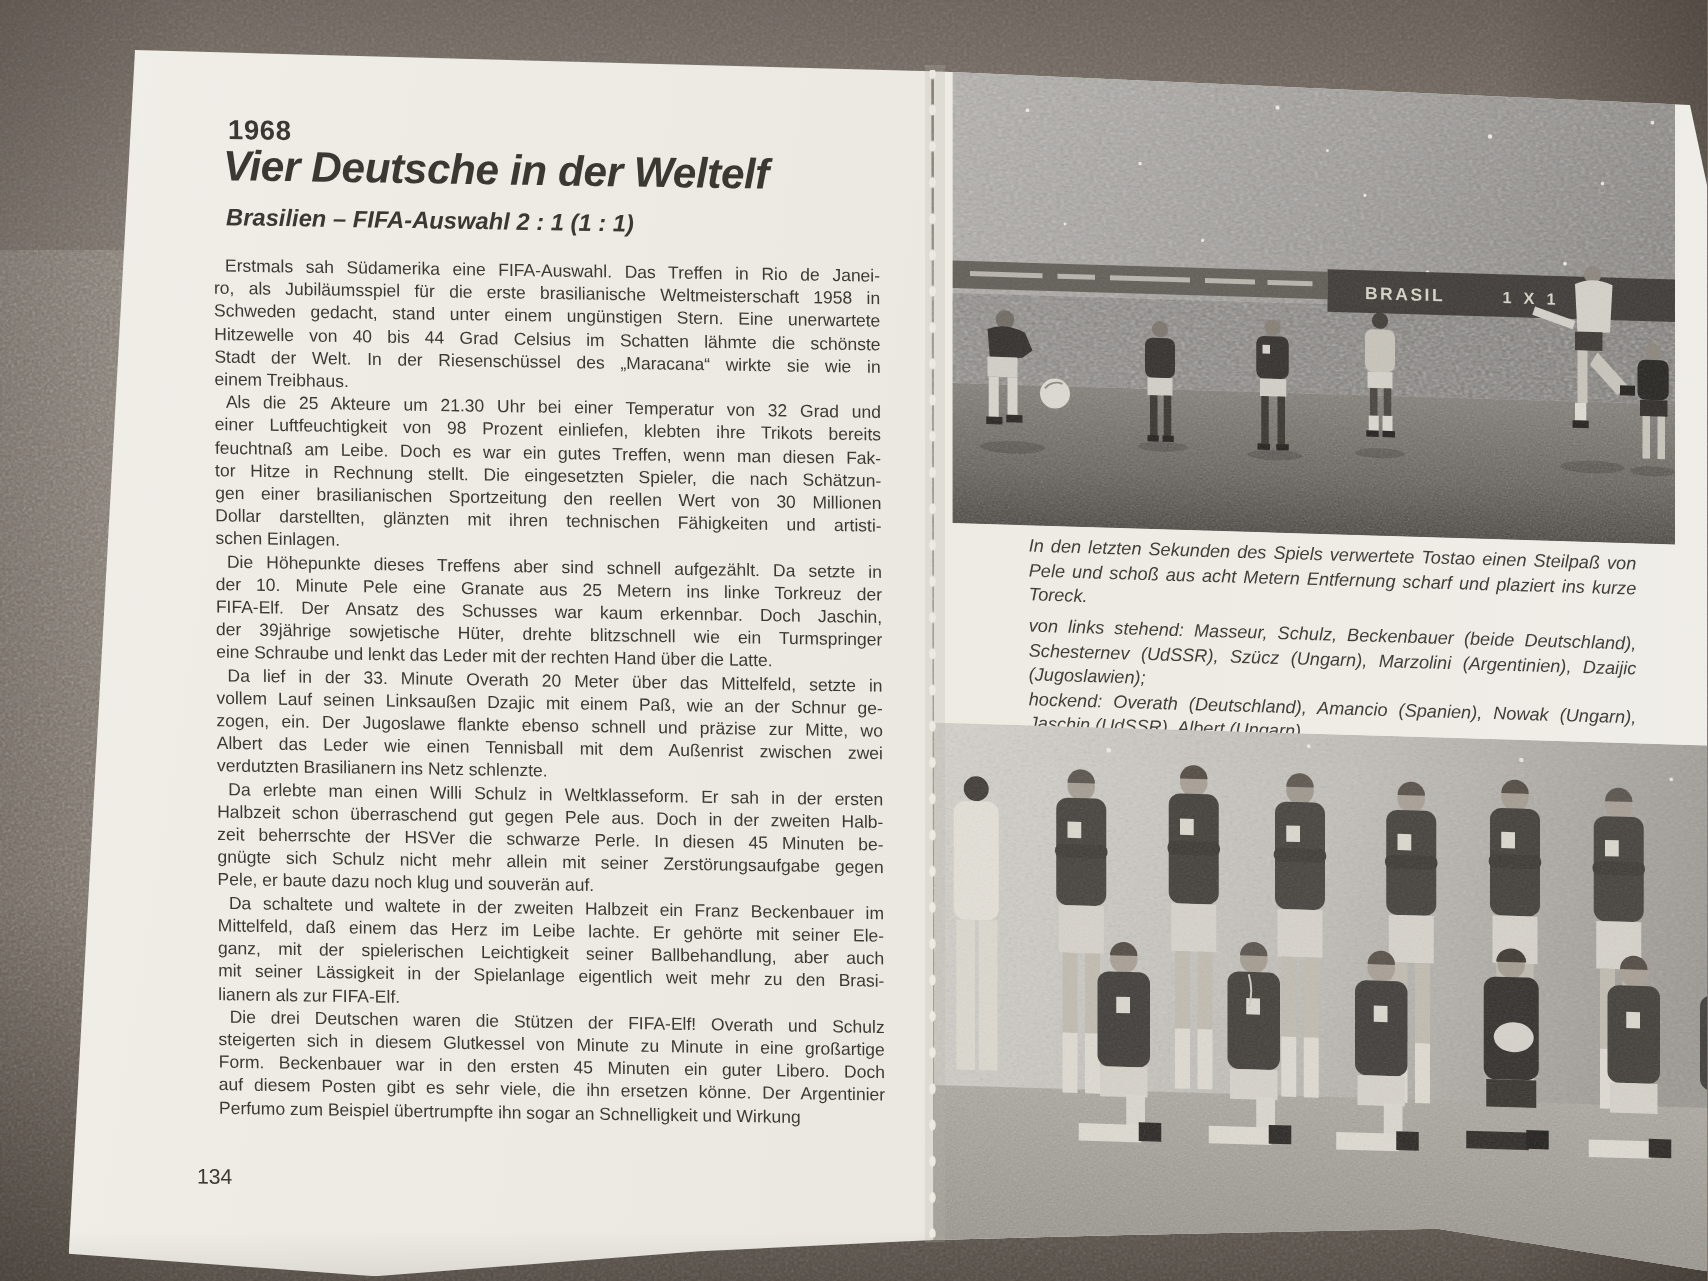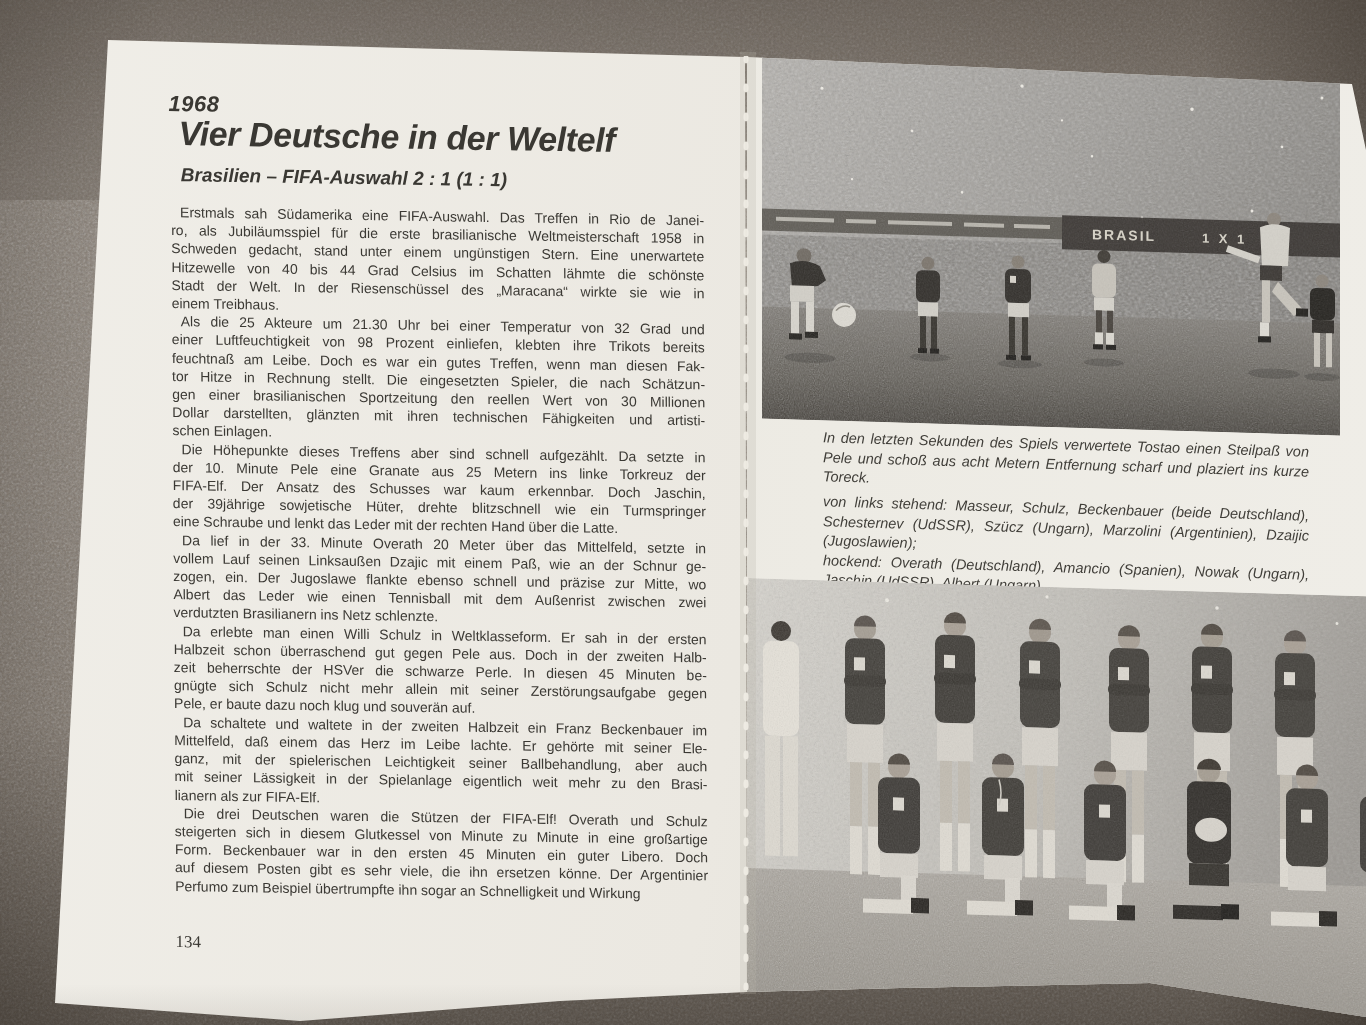--- a/index.html
+++ b/index.html
@@ -22,29 +22,29 @@
     background:linear-gradient(90deg,rgba(0,0,0,0) 86%,rgba(60,52,44,0.10) 95%,rgba(60,52,44,0.28) 100%),
                linear-gradient(0deg,rgba(60,52,44,0.10) 0%,rgba(0,0,0,0) 4%);}
   .page-right{clip-path:polygon(747px 57px,1352px 84px,1366px 150px,1366px 1017px,1150px 983px,900px 988px,747px 992px);
     background:linear-gradient(92deg,#d8d4cc 0%,#e9e6df 7%,#edebe4 60%,#efede7 100%);}
   .page-right .gutter{position:absolute;inset:0;
     background:linear-gradient(90deg,rgba(45,38,31,0.38) 0%,rgba(45,38,31,0.12) 2%,rgba(0,0,0,0) 6%);}
 
   
   .left-content{position:absolute;left:108px;top:40px;width:640px;height:970px;
     transform:skewY(1.25deg) rotate(-0.35deg);transform-origin:0 0;color:#35332f;}
-  .year{position:absolute;left:60px;top:50px;font-size:22px;font-weight:bold;font-style:italic;letter-spacing:0.5px;color:#3a3833;}
+  .year{position:absolute;left:74px;top:50px;font-size:22px;font-weight:bold;letter-spacing:0.5px;color:#3a3833;}
   .title{position:absolute;left:70px;top:73px;font-size:34px;font-weight:bold;font-style:italic;letter-spacing:-0.4px;white-space:nowrap;color:#3a3833;}
   .subtitle{position:absolute;left:72px;top:123px;font-size:19px;font-weight:bold;font-style:italic;color:#3a3833;}
   .bodytext{position:absolute;left:62px;top:162px;width:533px;font-size:14px;line-height:18.2px;color:#3b3934;}
   .para{margin:0;}
   .line{text-align:justify;text-align-last:justify;}
   .para .line:first-child{text-indent:9px;}
   .para .line:last-child,.cap .line:last-child{text-align-last:left;}
-  .pagenum{position:absolute;left:62px;top:891px;font-size:17px;color:#3b3934;font-family:Liberation Serif, serif;}
+  .pagenum{position:absolute;left:44px;top:891px;font-size:17px;color:#3b3934;}
 
   
   .right-content{position:absolute;left:747px;top:50px;width:640px;height:990px;
     transform:skewY(1.7deg);transform-origin:0 0;color:#3f3d38;}
   .photo{position:absolute;display:block;}
   .cap{position:absolute;font-size:14.5px;font-style:italic;line-height:19.5px;width:486px;color:#403e39;}
   .cap-goal{left:76px;top:376px;}
   .cap-lineup{left:76px;top:440px;}
   .cap .line{text-align:justify;text-align-last:justify;}
 

